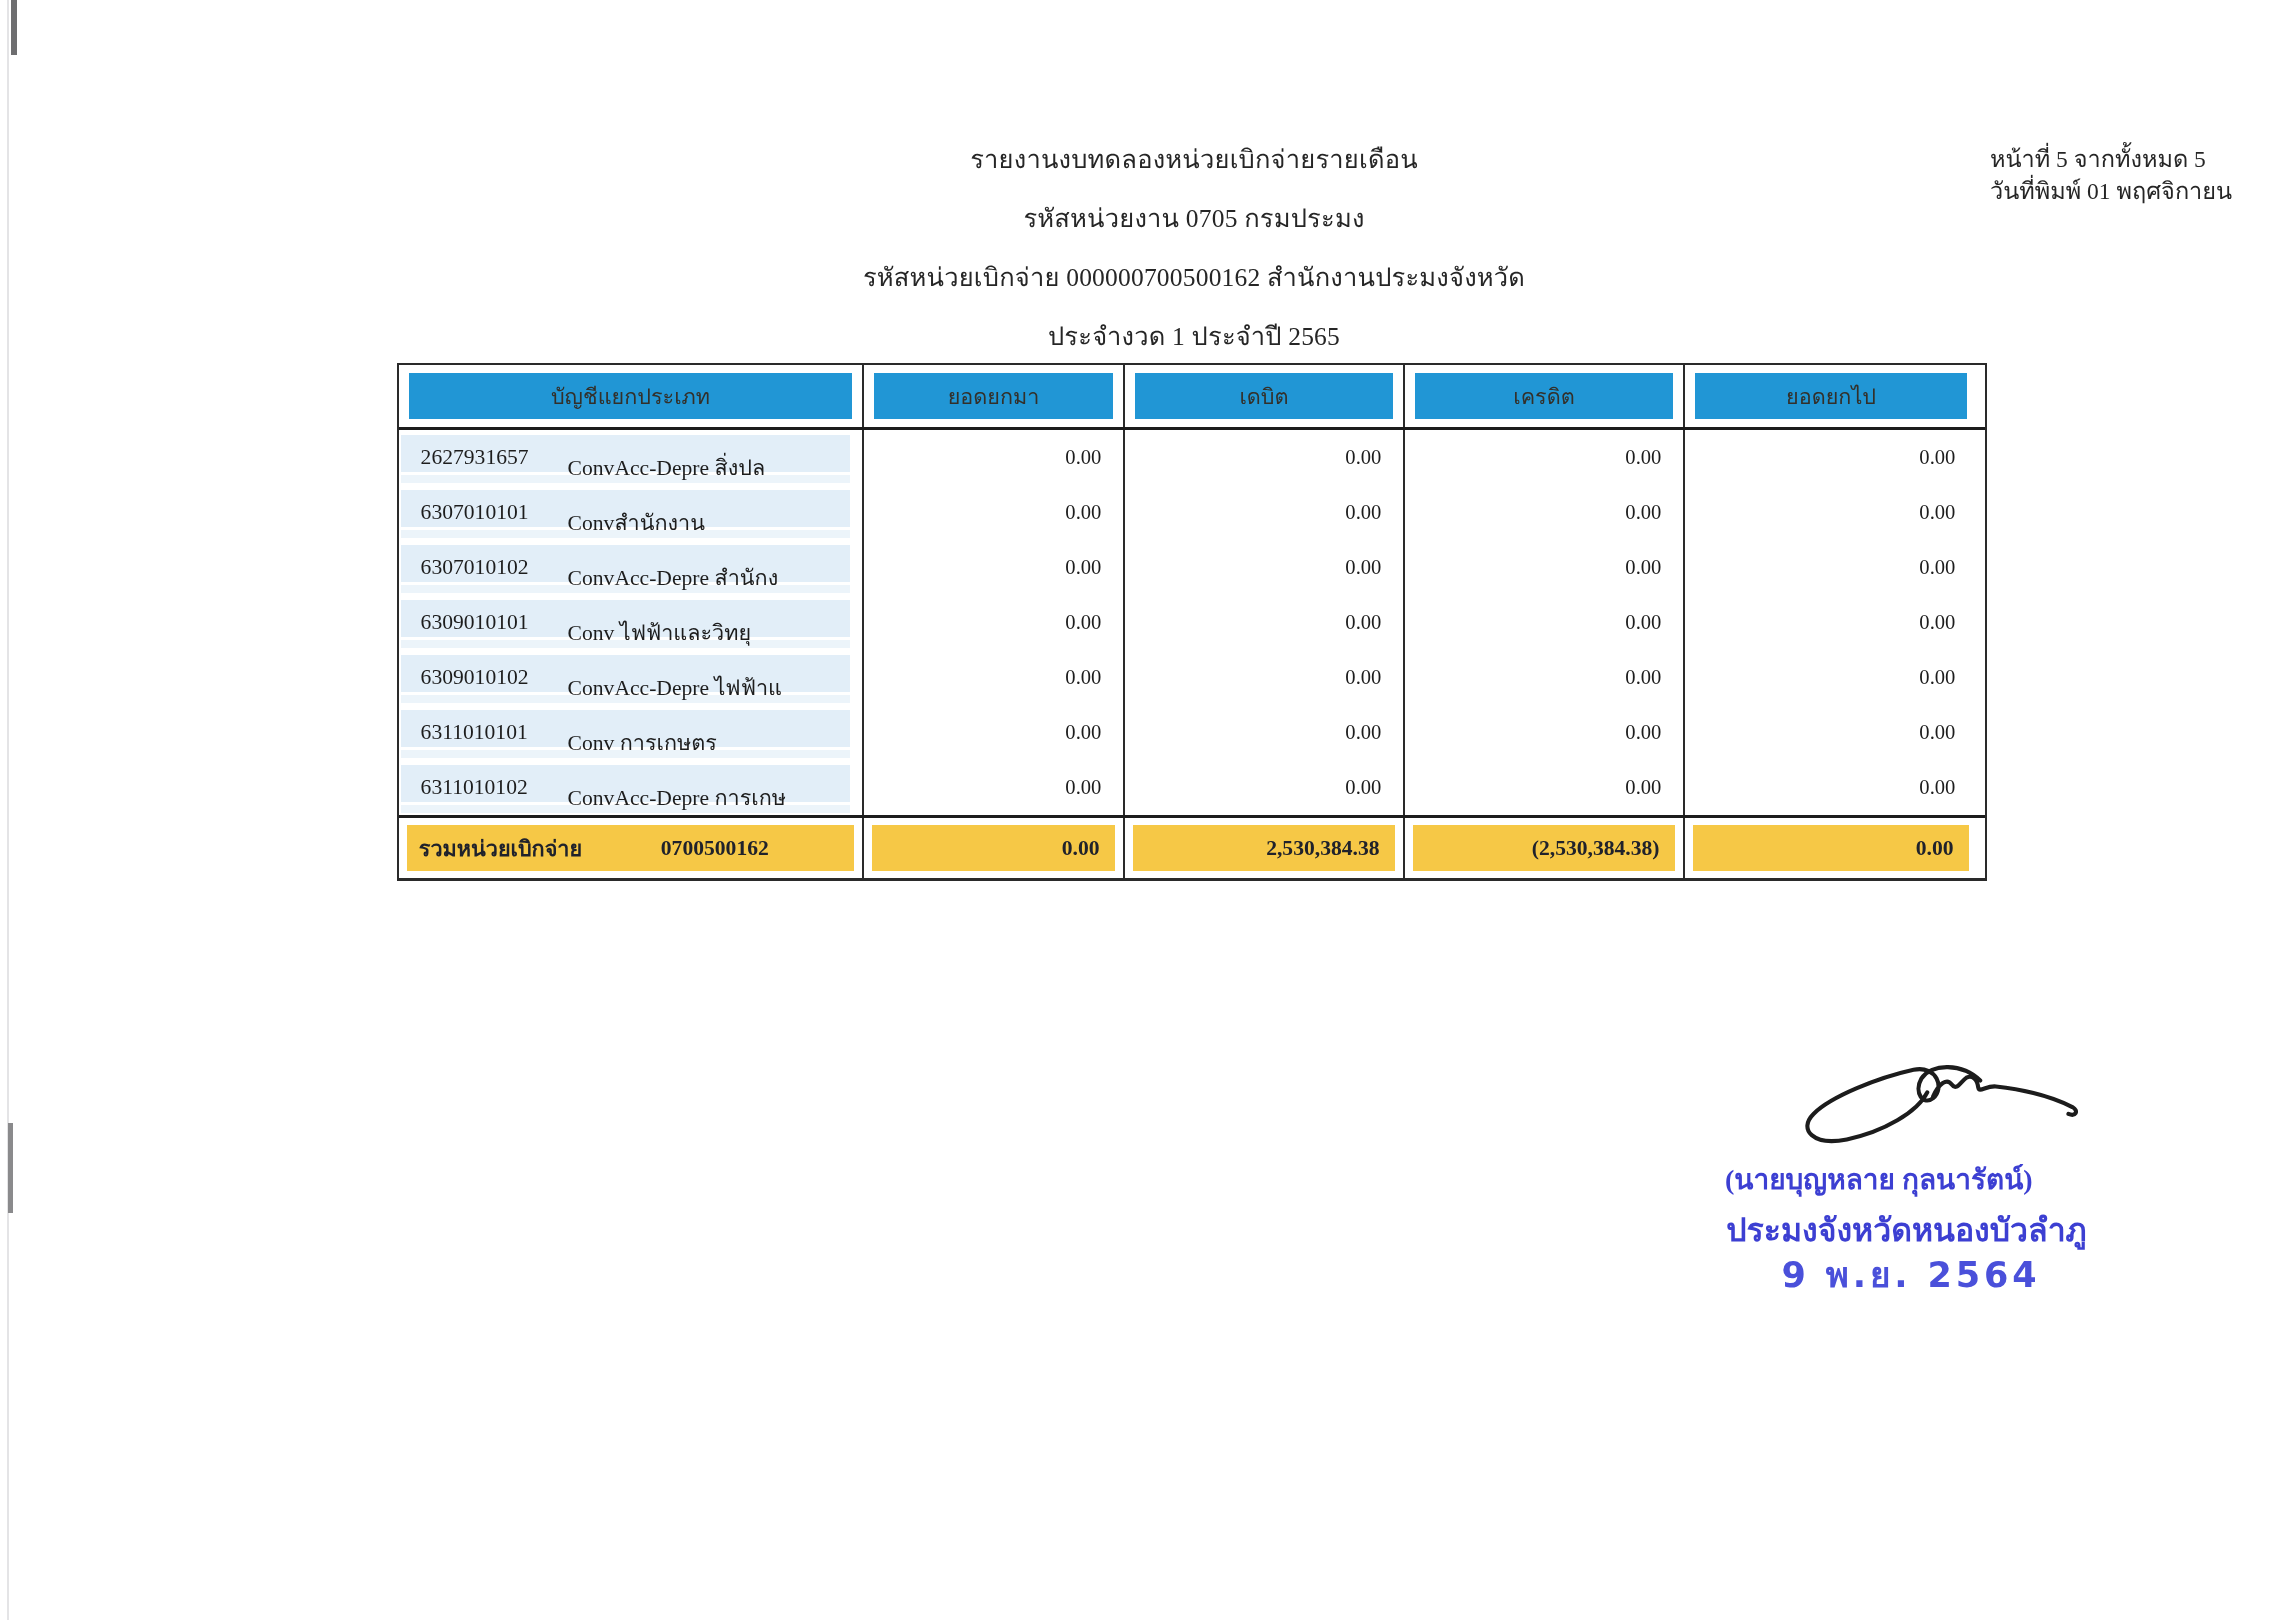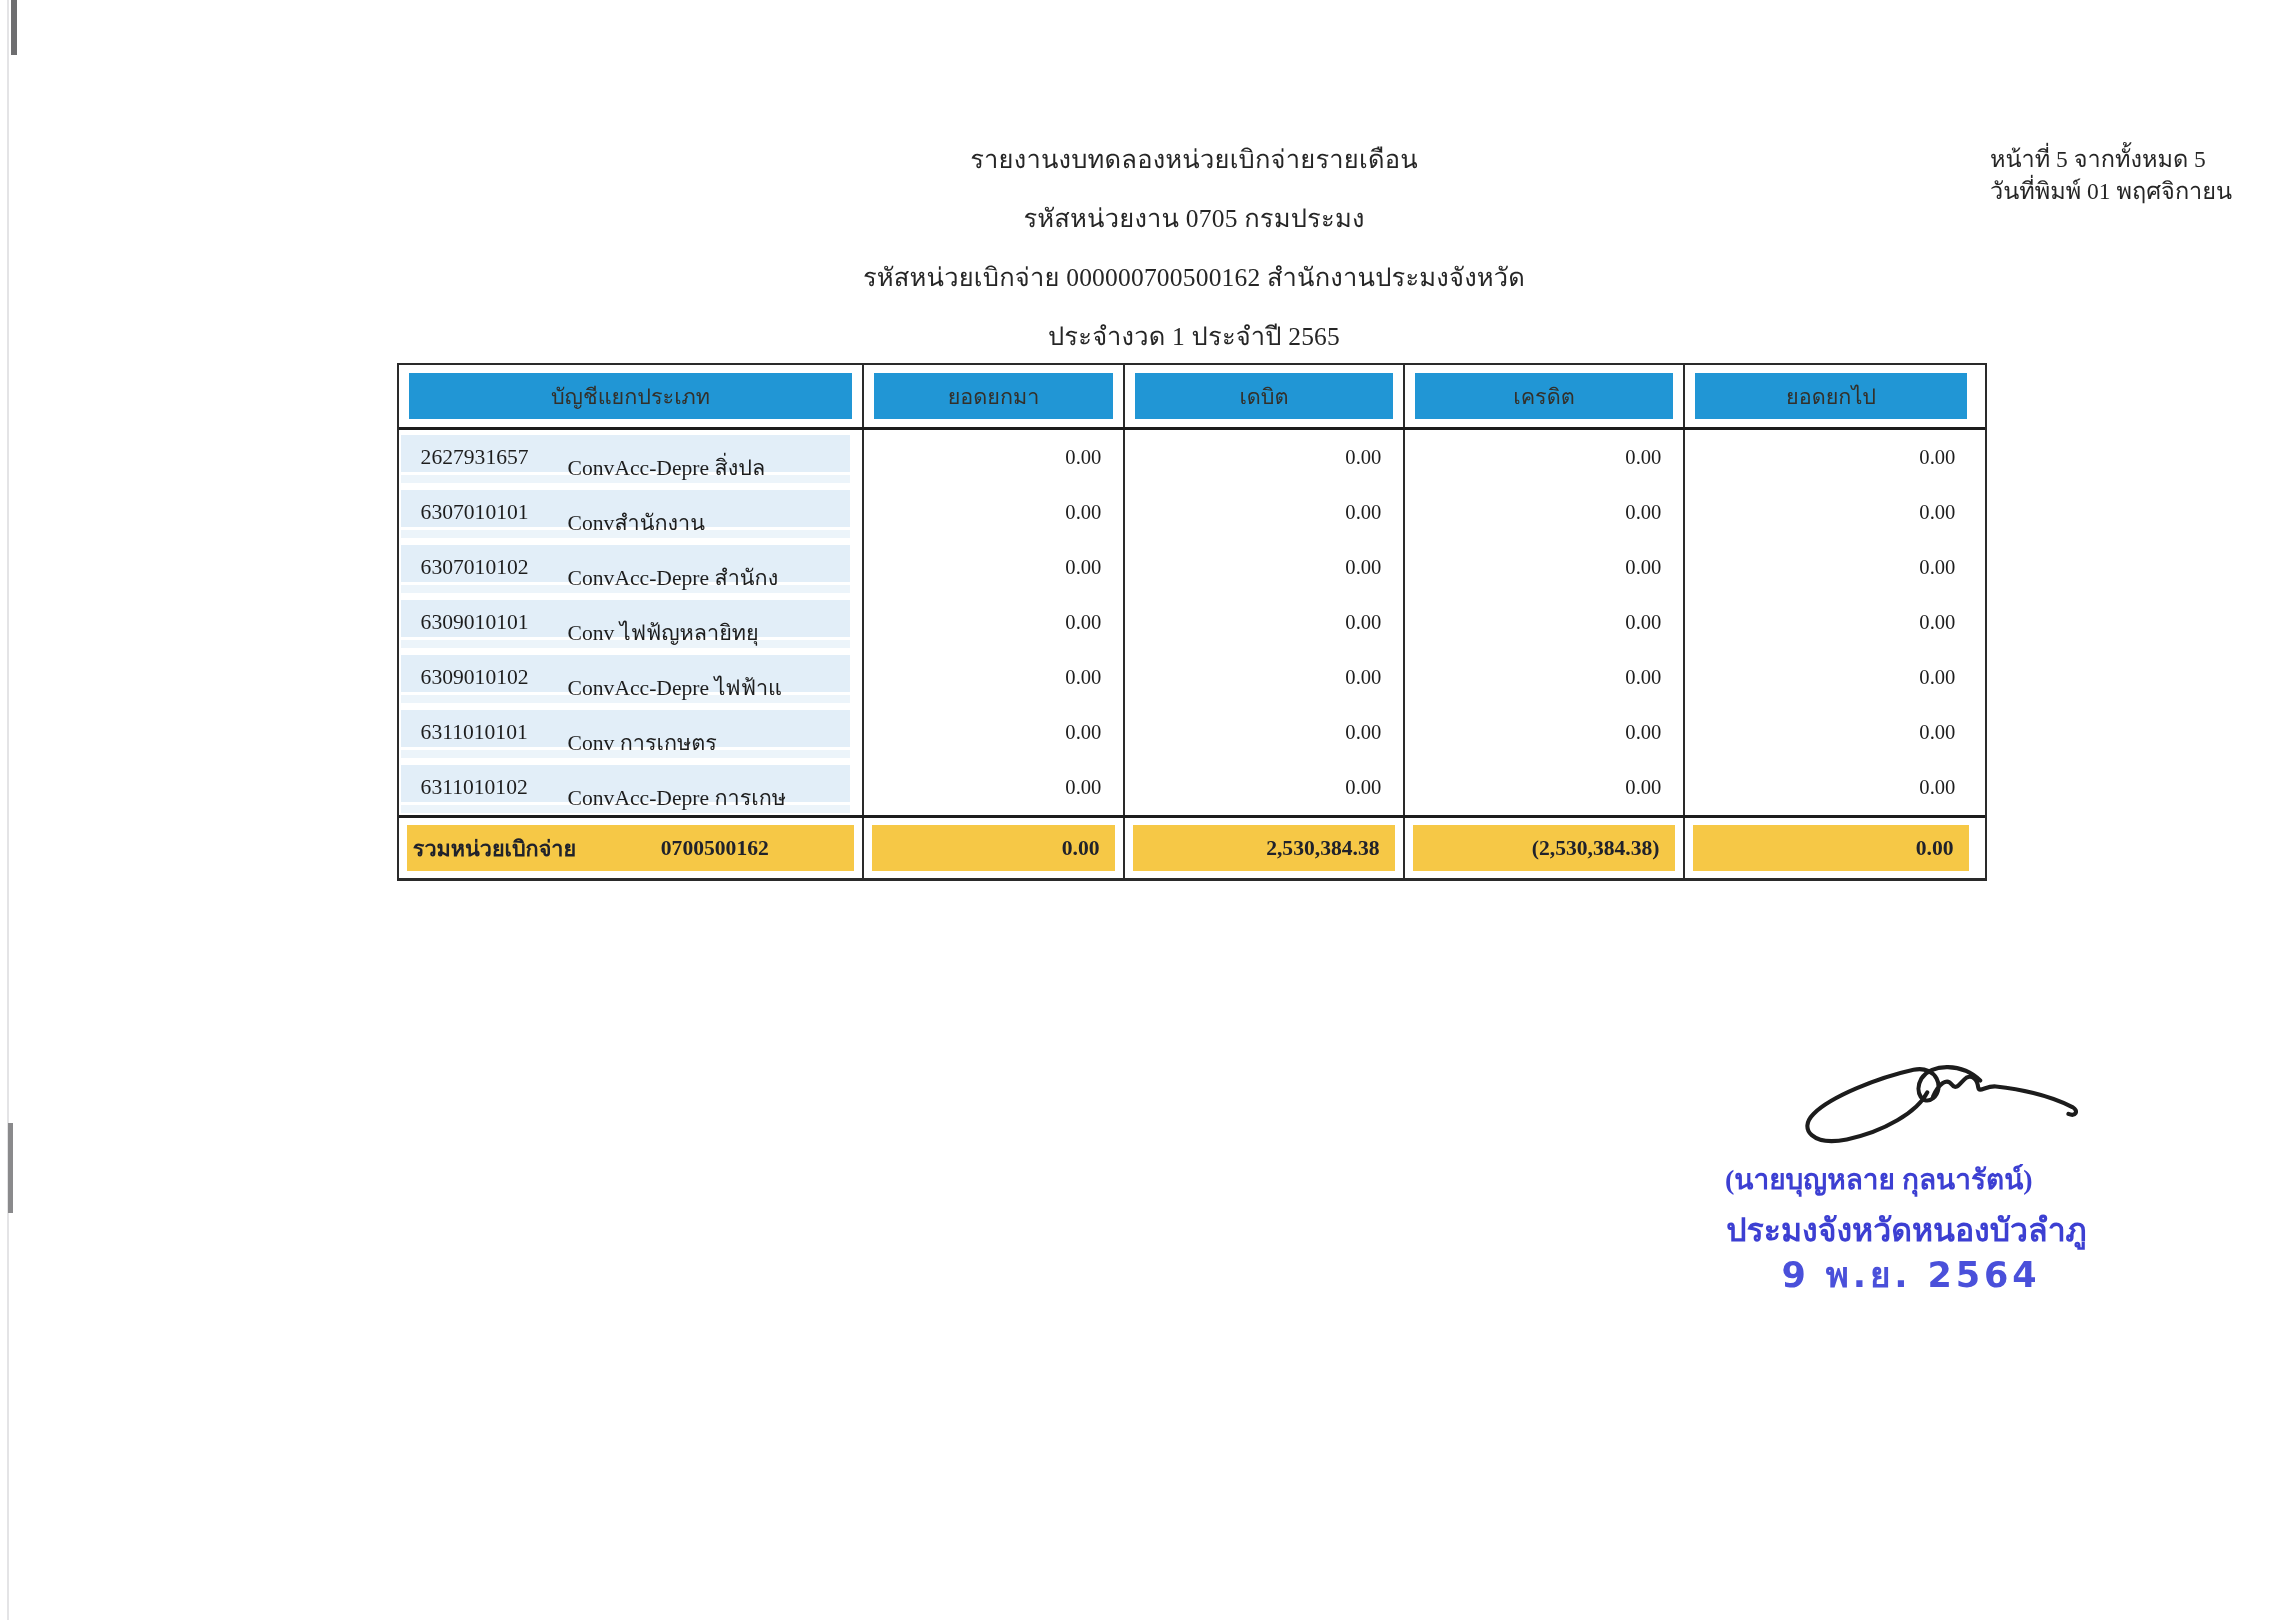--- a/index.html
+++ b/index.html
@@ -38,21 +38,21 @@
                  background:#ecf4fa; }
   .acct-code { position:relative; z-index:1; margin-left:21.6px; width:147px; font-size:21.6px; }
   .acct-name { position:relative; z-index:1; font-size:21.6px;margin-top:20px; }
   .num { justify-content:flex-end; padding-right:21.6px; font-size:20.6px; }
   .trow { height:63px; border-top:3.9px solid #1c1c1c; }
   .tcell { border-right:2px solid #2a2a2a; padding:6.9px 7.8px; display:flex; }
   .tcell:last-child { border-right:none; }
   .tbox { background:#f6c846; flex:1; display:flex; align-items:center; font-size:21.6px;
           font-weight:bold; color:#20222b; }
   .tbox.acct-total { position:relative; }
-  .total-label { margin-left:6px; }
+  .total-label { margin-left:12px; }
   .total-code { position:absolute; left:218px;margin-left:36px; }
   .tbox.num-total { justify-content:flex-end; padding-right:15.7px; }
 
   
   .signature-svg { position:absolute; left:1788px; top:1051px; }
   .stamp-name { position:absolute; left:1725px; top:1157px; width:363px; text-align:left;
                 font-size:28px; font-weight:600; color:#3c3fd2; }
   .stamp-title { position:absolute; left:1725px; top:1204px; width:363px; text-align:center;
                  font-size:32px; font-weight:600; color:#3c3fd2; }
   .stamp-date { position:absolute; left:1764px; top:1247px; width:294px; text-align:center;
@@ -123,21 +123,21 @@
         <span class="acct-name">ConvAcc-Depre สำนักง</span>
       </div>
     <div class="bcell num">0.00</div>
     <div class="bcell num">0.00</div>
     <div class="bcell num">0.00</div>
     <div class="bcell num">0.00</div>
   </div>
   <div class="grid brow">
     <div class="bcell acct">
         <span class="acct-code">6309010101</span>
-        <span class="acct-name">Conv ไฟฟ้ญหลายิทยุ</span>
+        <span class="acct-name">Conv ไฟฟ้าและวิทยุ</span>
       </div>
     <div class="bcell num">0.00</div>
     <div class="bcell num">0.00</div>
     <div class="bcell num">0.00</div>
     <div class="bcell num">0.00</div>
   </div>
   <div class="grid brow">
     <div class="bcell acct">
         <span class="acct-code">6309010102</span>
         <span class="acct-name">ConvAcc-Depre ไฟฟ้าแ</span>

